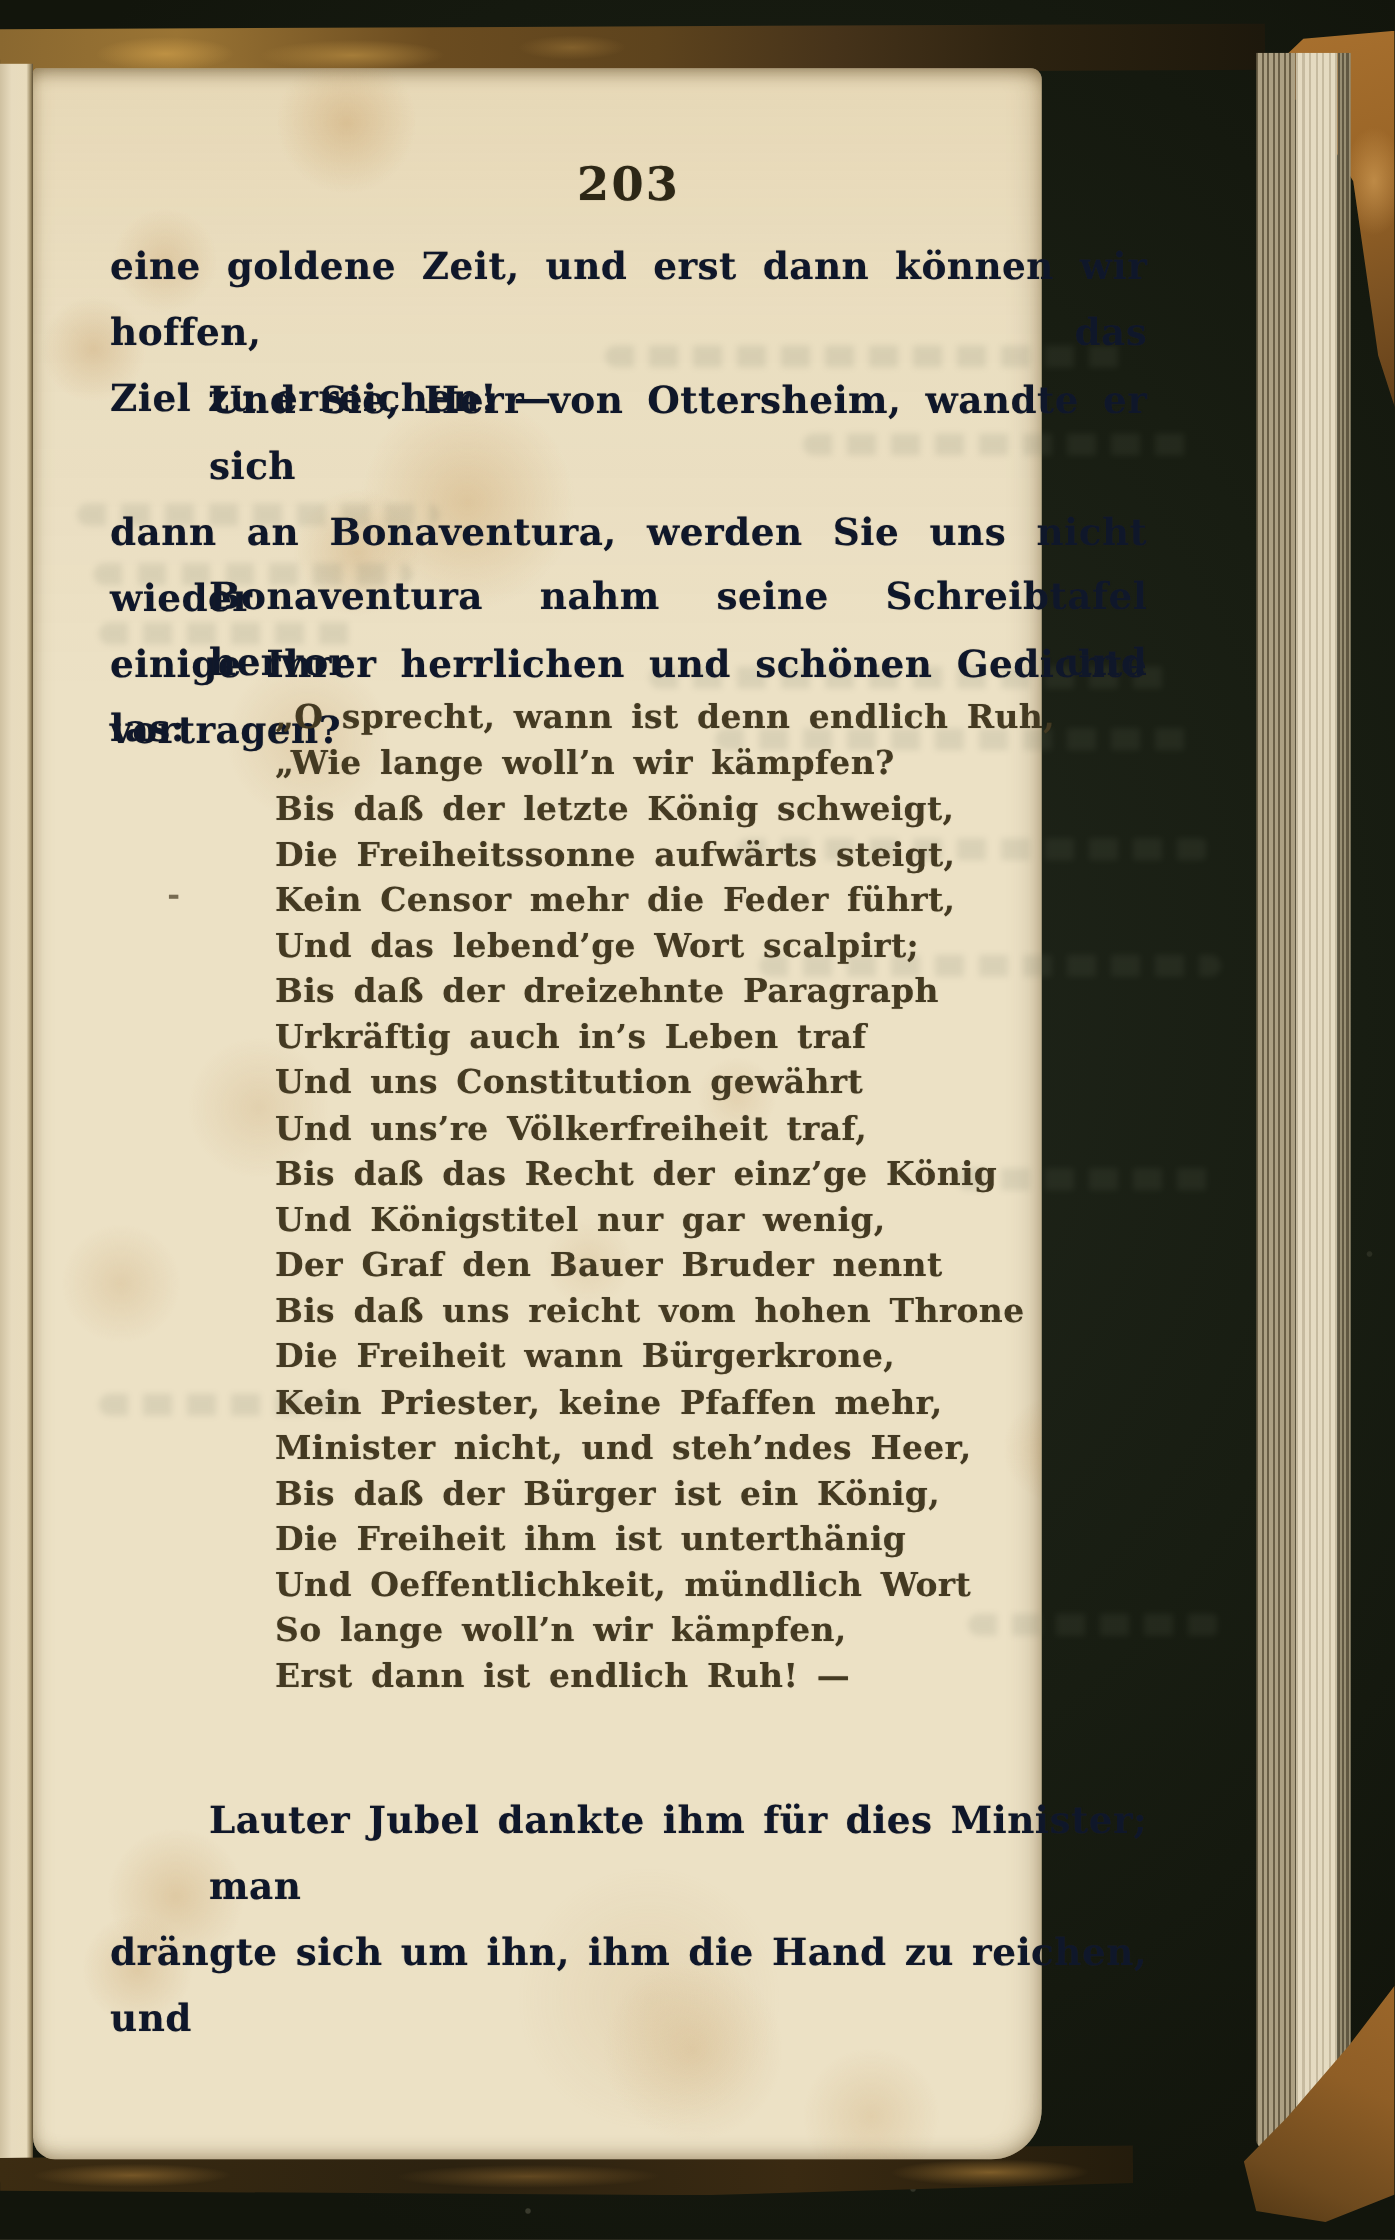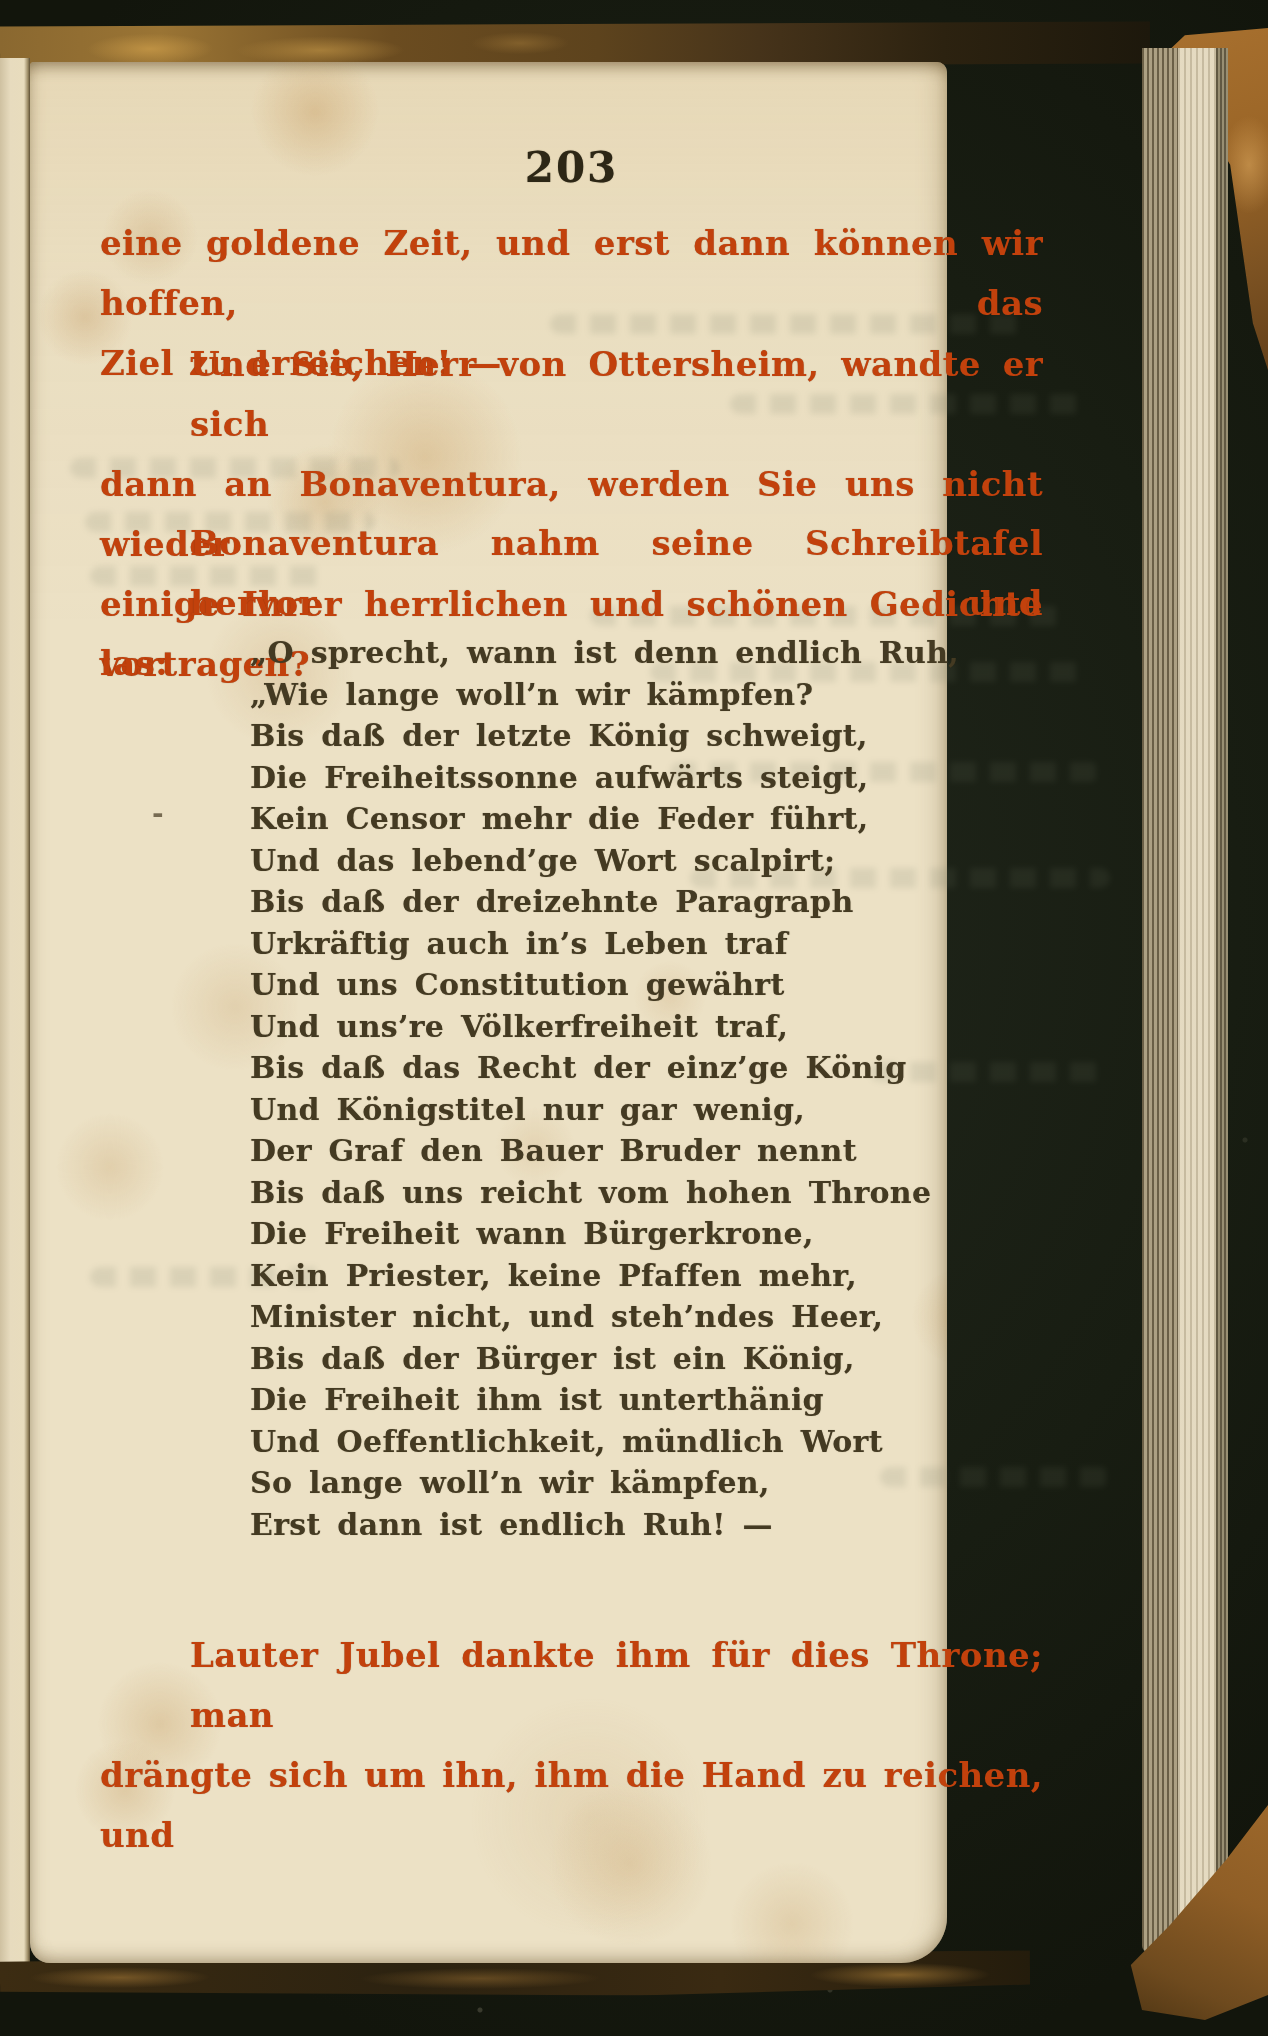--- a/index.html
+++ b/index.html
@@ -108,21 +108,21 @@
   .g{
     position:absolute;height:20px;border-radius:10px;filter:blur(3px);opacity:.14;
     background:repeating-linear-gradient(90deg,#6e7560 0 26px, transparent 26px 40px);
   }
   
   .pagenum{
     position:absolute;left:70px;top:84px;width:943px;height:46px;
     text-align:center;font-size:42px;line-height:44px;font-weight:bold;
     color:#2d2716;letter-spacing:2px;text-shadow:0 0 1px rgba(45,39,22,.5);
   }
-  .prose{position:absolute;left:70px;width:943px;color:#c2410c;font-size:34px;
+  .prose{position:absolute;left:70px;width:943px;color:#0f172a;font-size:34px;
     line-height:60px;font-weight:bold;letter-spacing:.4px;word-spacing:3px;
     text-shadow:0 0 1px rgba(62,52,30,.45);}
   .p1{top:151px;} .p2{top:272px;} .p3{top:451px;} .pclose{top:1563px;}
   .line{white-space:nowrap;}
   .just{white-space:normal;text-align:justify;text-align-last:justify;text-justify:inter-word;}
   .indent{padding-left:90px;}
   .poem{position:absolute;left:220px;top:570px;width:800px;color:#443a22;
     font-size:30px;line-height:41.5px;font-weight:bold;letter-spacing:.3px;word-spacing:6px;
     text-shadow:0 0 1px rgba(62,52,30,.4);}
   .pline{white-space:nowrap;}
@@ -202,18 +202,18 @@
       <div class="pline">Kein Priester, keine Pfaffen mehr,</div>
       <div class="pline">Minister nicht, und steh’ndes Heer,</div>
       <div class="pline">Bis daß der Bürger ist ein König,</div>
       <div class="pline">Die Freiheit ihm ist unterthänig</div>
       <div class="pline">Und Oeffentlichkeit, mündlich Wort</div>
       <div class="pline">So lange woll’n wir kämpfen,</div>
       <div class="pline">Erst dann ist endlich Ruh! —</div>
     </div>
 
     <div class="prose pclose">
-      <div class="line just indent">Lauter Jubel dankte ihm für dies Throne; man</div>
+      <div class="line just indent">Lauter Jubel dankte ihm für dies Minister; man</div>
       <div class="line just">drängte sich um ihn, ihm die Hand zu reichen, und</div>
     </div>
   </div>
 
 </div>
 
 </body></html>

